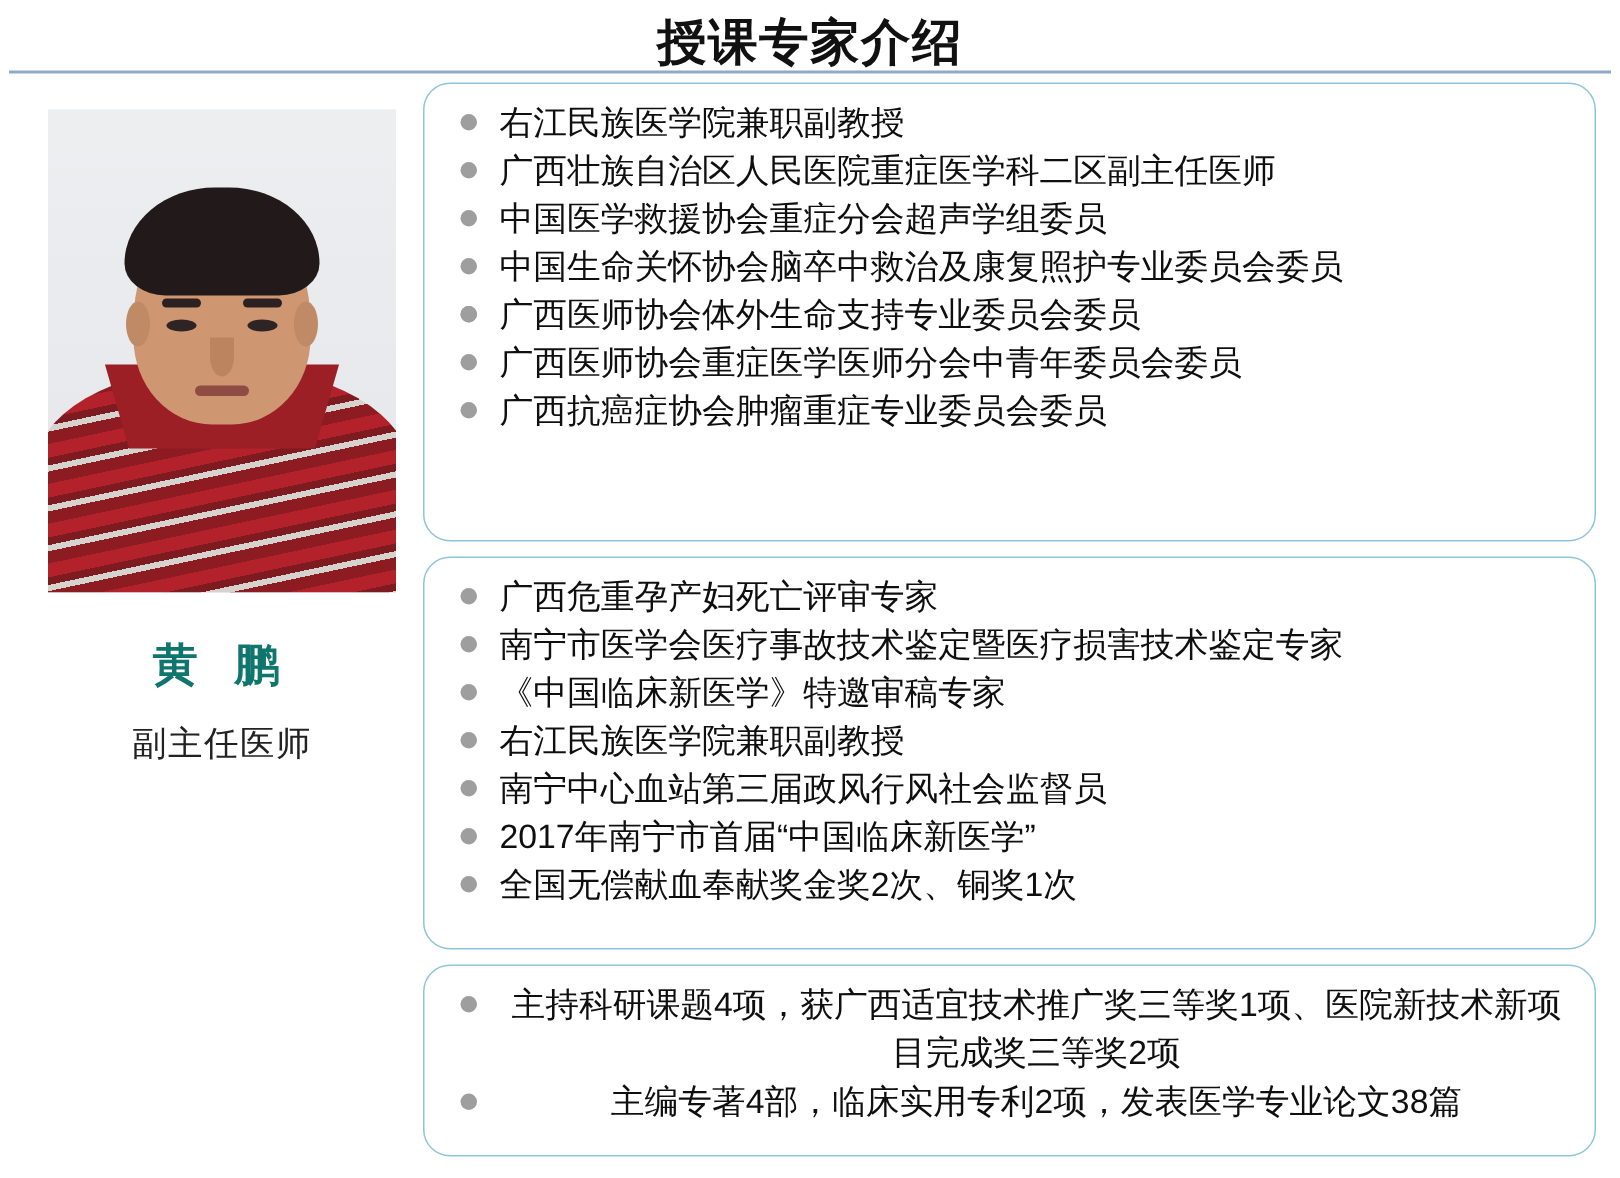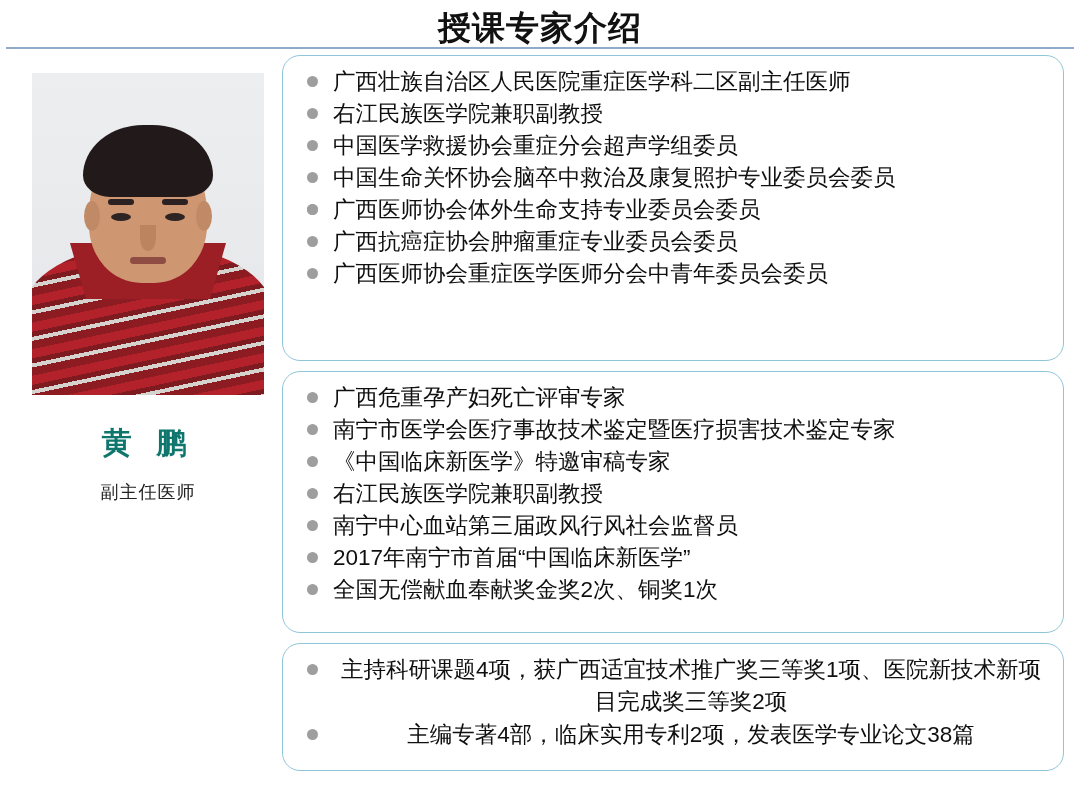--- a/index.html
+++ b/index.html
@@ -171,21 +171,21 @@
   }
   .profile-name {
     margin-top: 28px;
     font-size: 30px;
     font-weight: bold;
     letter-spacing: 8px;
     color: #0f766e;
   }
   .profile-role {
     margin-top: 16px;
-    font-size: 18px;
+    font-size: 23px;
     color: #222;
     letter-spacing: 1px;
   }
   
   .boxes {
     position: absolute;
     left: 282px;
     top: 0;
     width: 782px;
   }
@@ -253,28 +253,28 @@
         <div class="mouth"></div>
       </div>
       <div class="profile-name">黄 鹏</div>
       <div class="profile-role">副主任医师</div>
     </div>
 
     <div class="boxes">
 
       <div class="box b1">
         <ul class="bullets">
+          <li><span class="dot"></span><span>右江民族医学院兼职副教授</span></li>
           <li><span class="dot"></span><span>广西壮族自治区人民医院重症医学科二区副主任医师</span></li>
-          <li><span class="dot"></span><span>右江民族医学院兼职副教授</span></li>
           <li><span class="dot"></span><span>中国医学救援协会重症分会超声学组委员</span></li>
           <li><span class="dot"></span><span>中国生命关怀协会脑卒中救治及康复照护专业委员会委员</span></li>
           <li><span class="dot"></span></li>
           <li><span class="dot"></span><span>广西医师协会体外生命支持专业委员会委员</span></li>
+          <li><span class="dot"></span><span>广西医师协会重症医学医师分会中青年委员会委员</span></li>
           <li><span class="dot"></span><span>广西抗癌症协会肿瘤重症专业委员会委员</span></li>
-          <li><span class="dot"></span><span>广西医师协会重症医学医师分会中青年委员会委员</span></li>
         </ul>
       </div>
 
       <div class="box b2">
         <ul class="bullets">
           <li><span class="dot"></span><span>广西危重孕产妇死亡评审专家</span></li>
           <li><span class="dot"></span><span>南宁市医学会医疗事故技术鉴定暨医疗损害技术鉴定专家</span></li>
           <li><span class="dot"></span><span>《中国临床新医学》特邀审稿专家</span></li>
           <li><span class="dot"></span><span>右江民族医学院兼职副教授</span></li>
           <li><span class="dot"></span><span>南宁中心血站第三届政风行风社会监督员</span></li>

